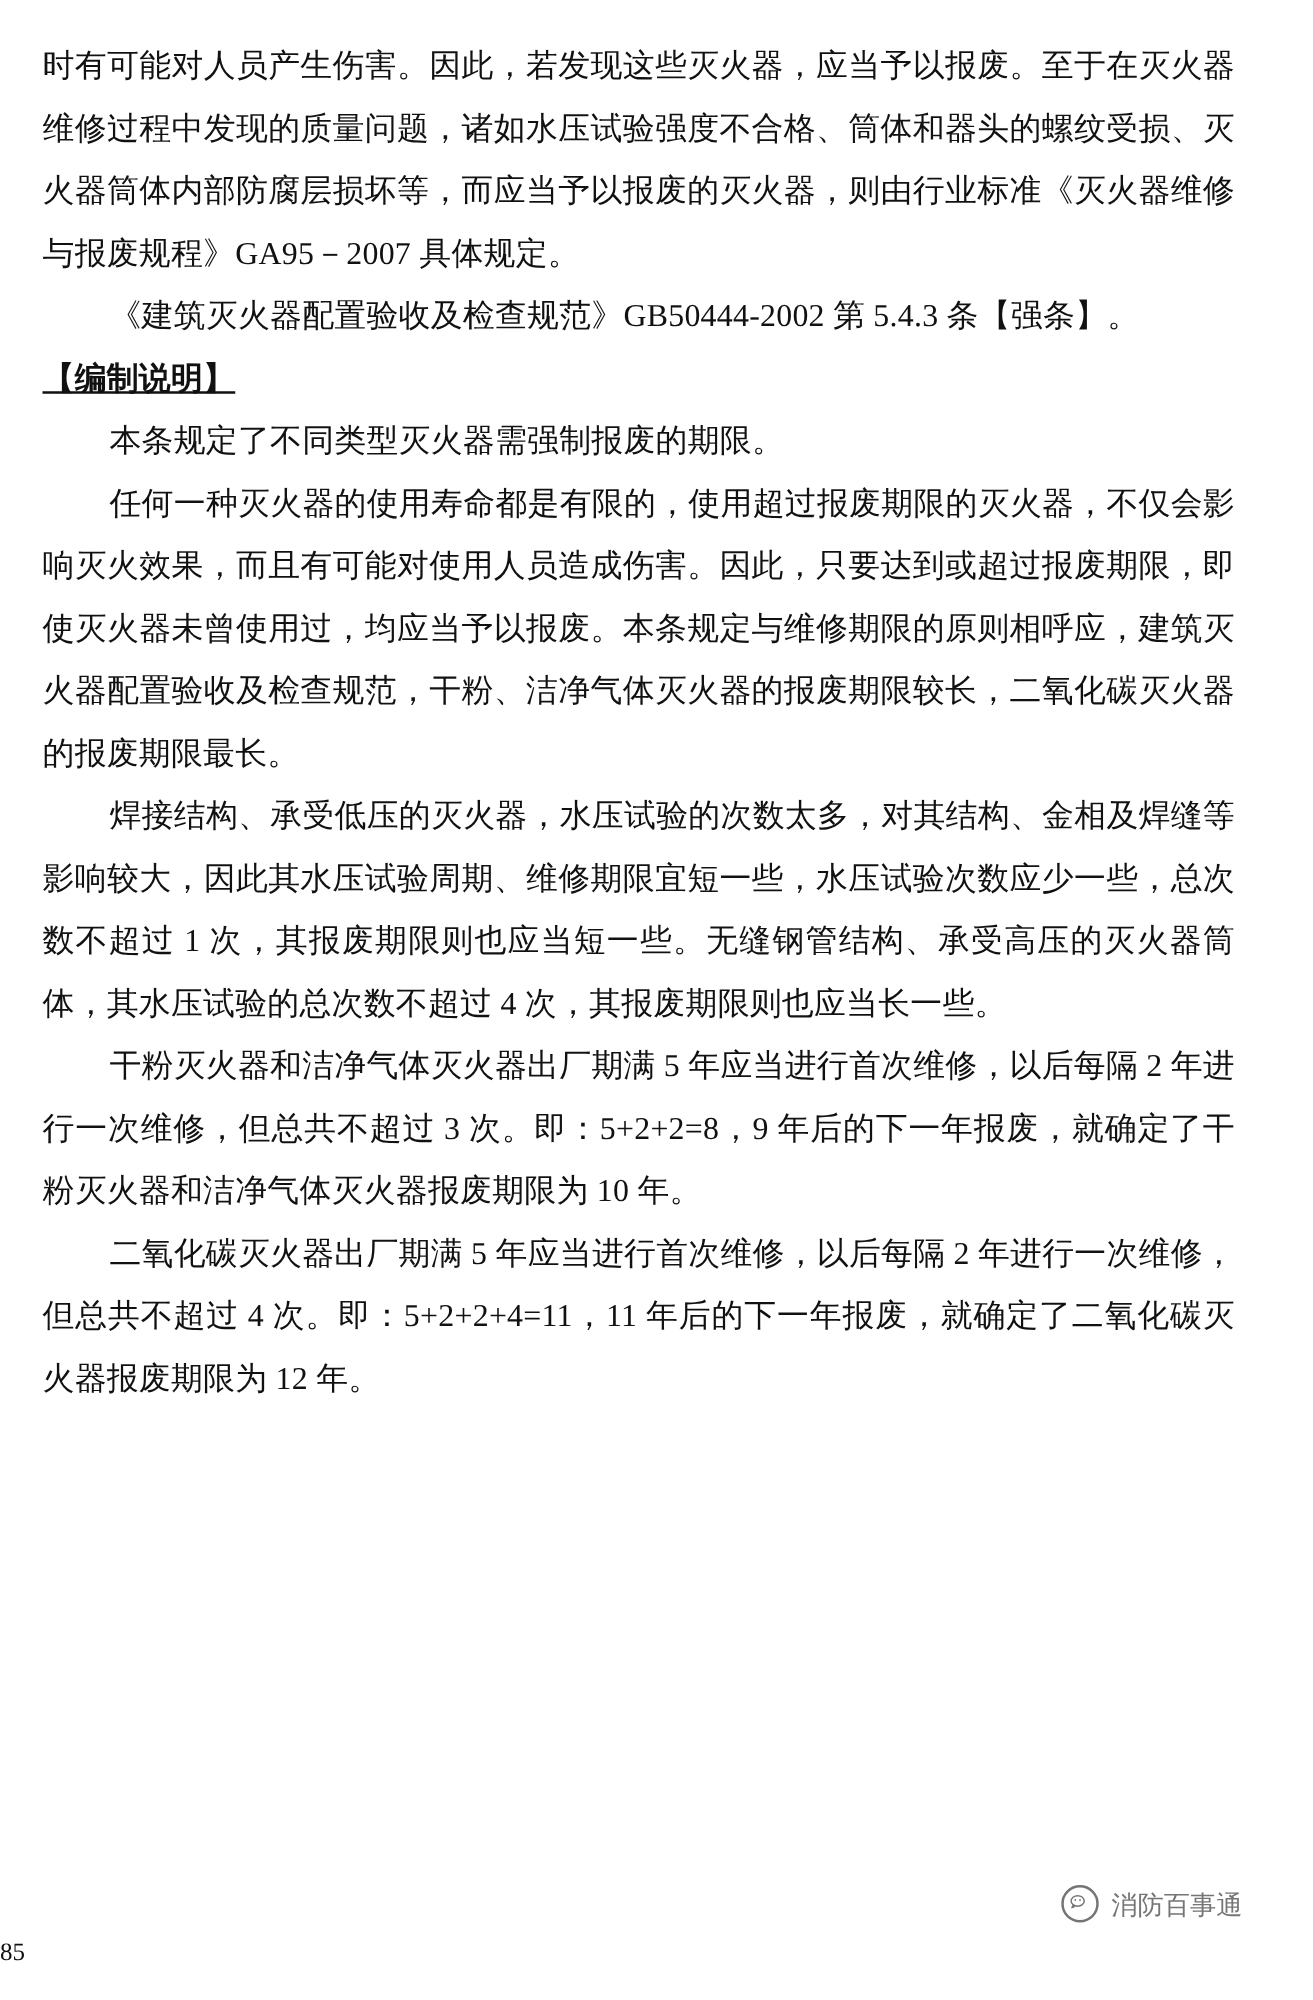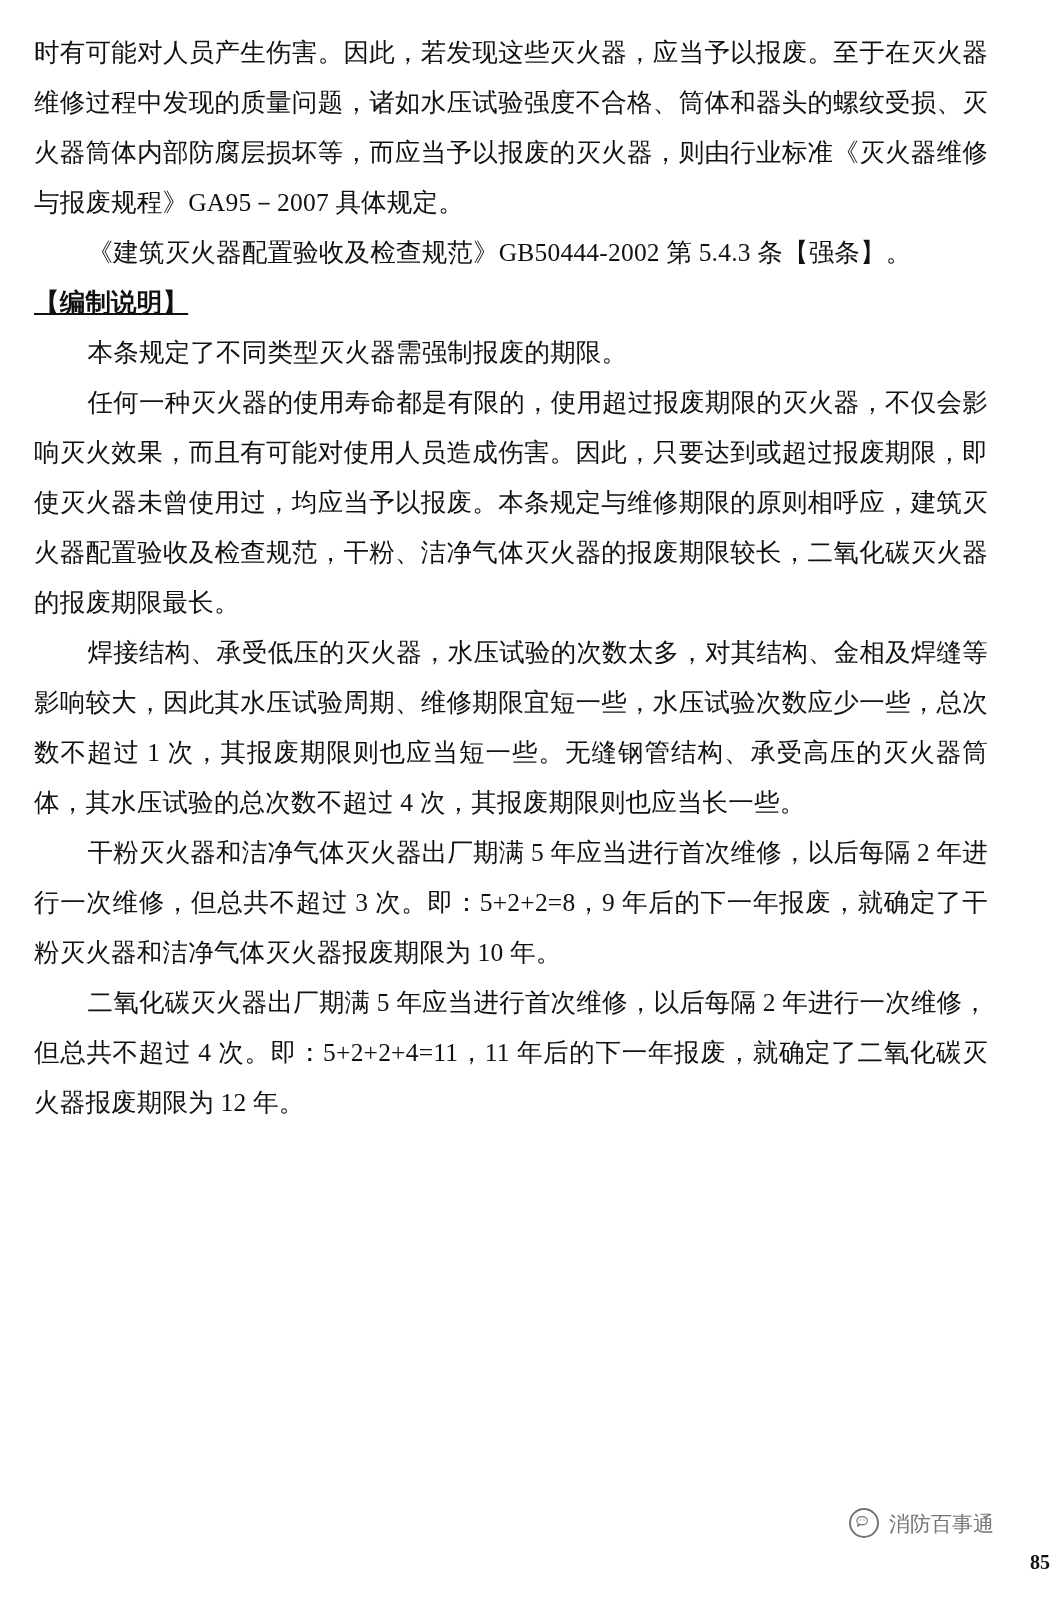--- a/index.html
+++ b/index.html
@@ -49,25 +49,24 @@
     text-decoration: underline;
   }
   .quote-line {
     text-indent: 2.1em;
   }
   .footer {
     position: absolute;
     left: 0;
     right: 0;
     bottom: 26px;
-    text-align: right;
+    text-align: left;
     font-size: 20px;
     font-family: "Liberation Serif", "DejaVu Serif", serif;
     color: #111;
-    font-weight: bold;
   }
   .watermark {
     position: absolute;
     right: 56px;
     bottom: 62px;
     display: flex;
     align-items: flex-end;
     gap: 10px;
     color: #6a6a6a;
     font-size: 21px;

